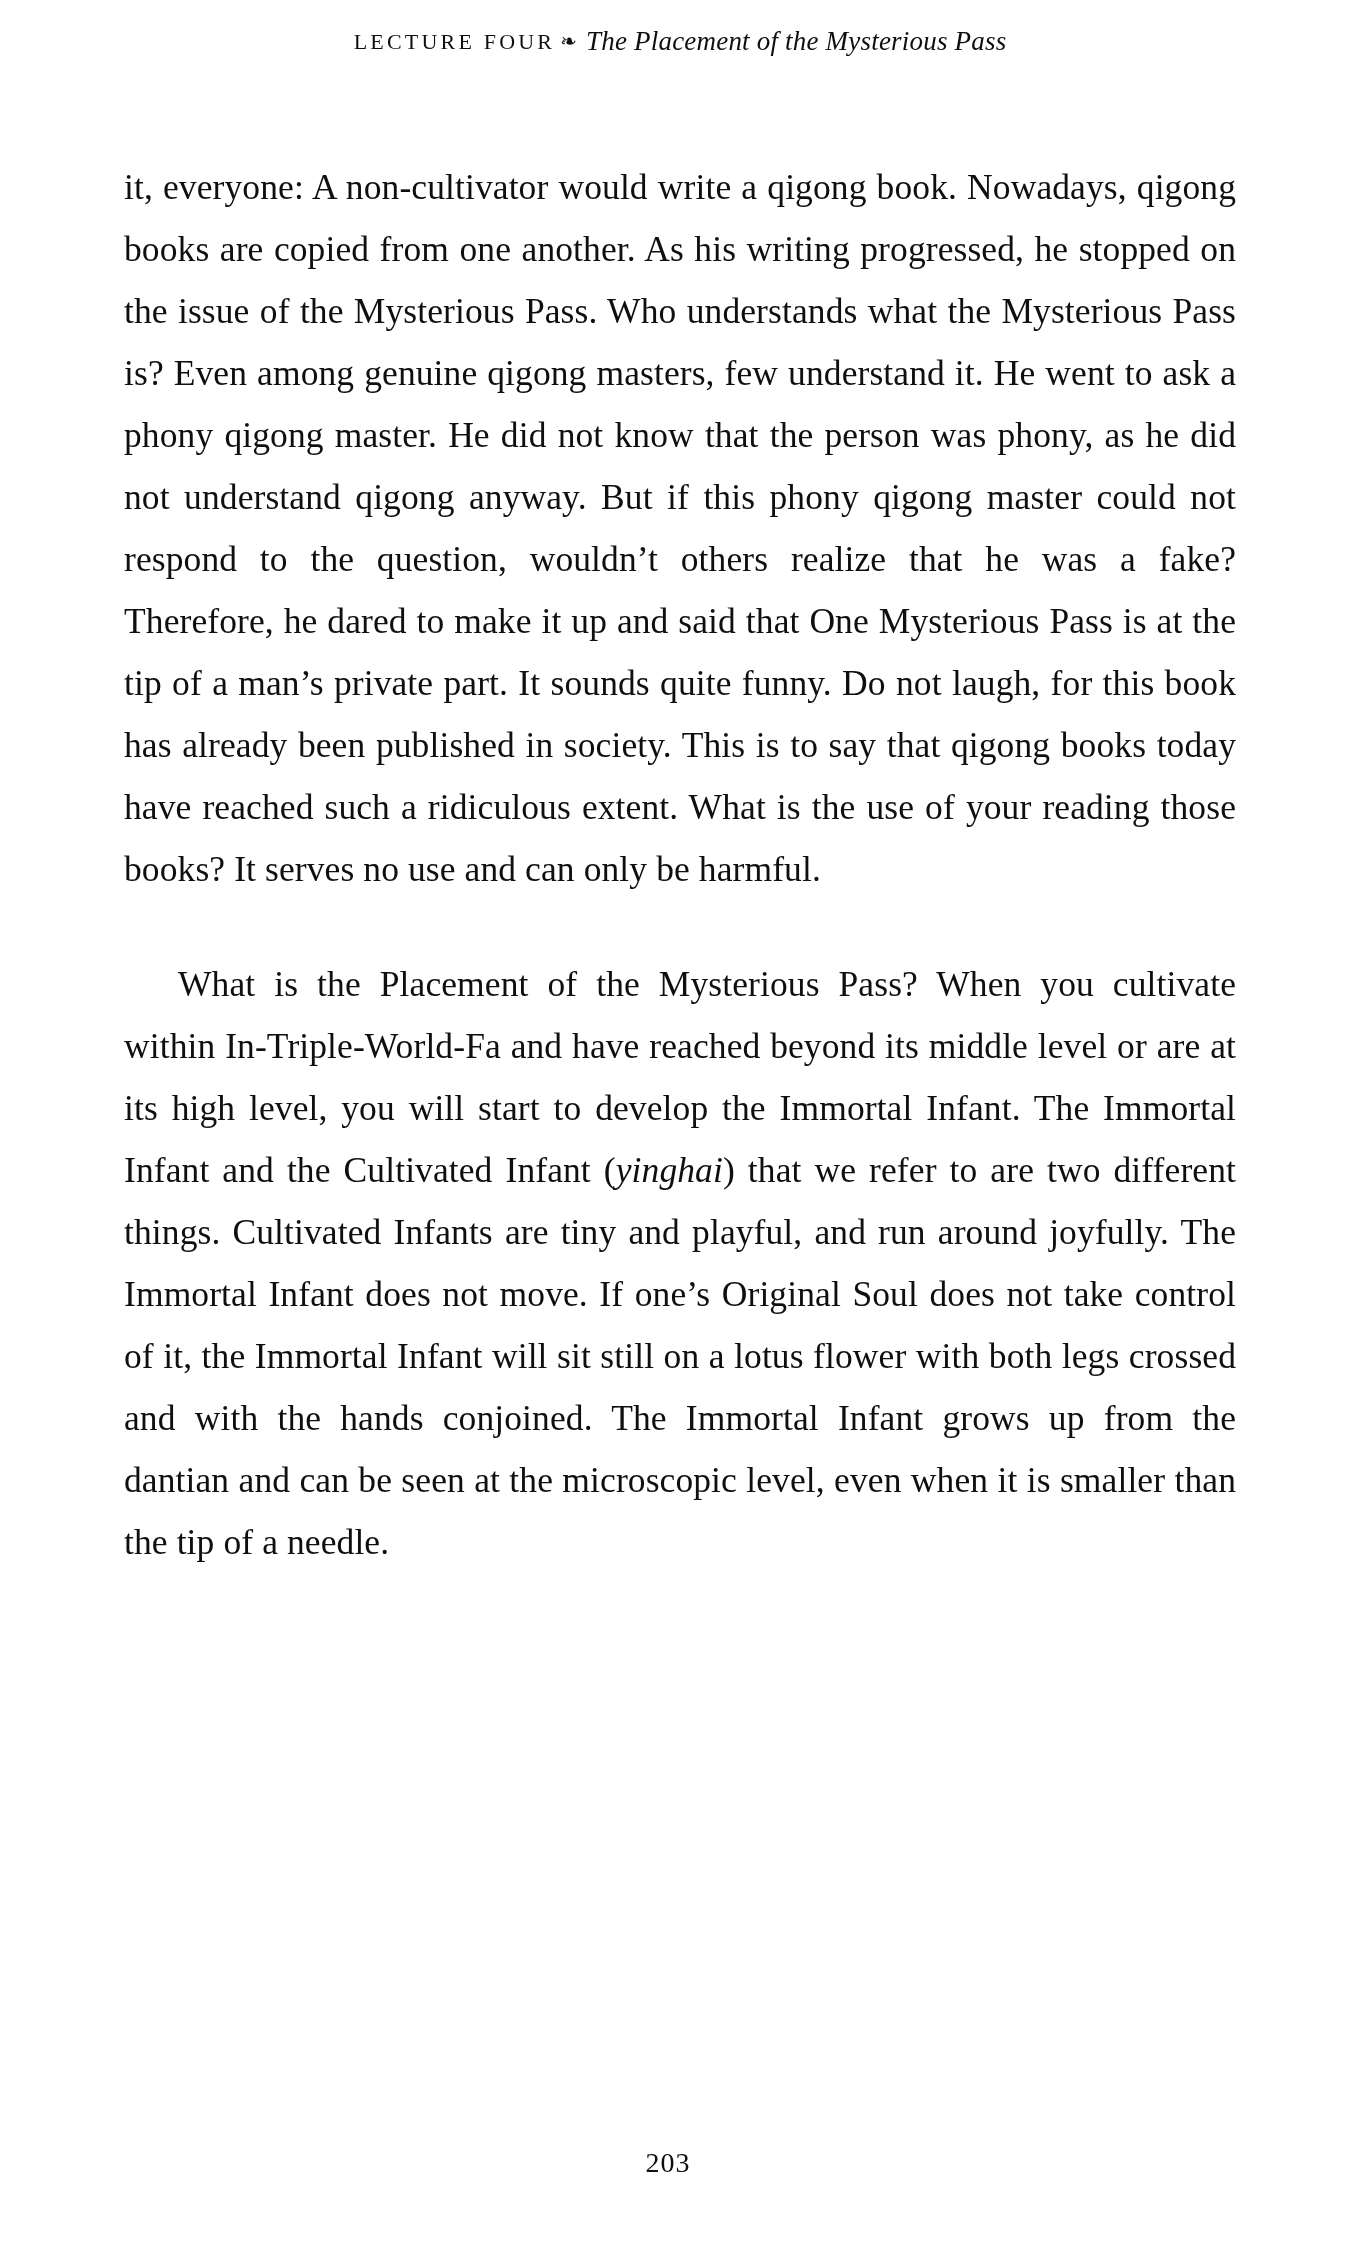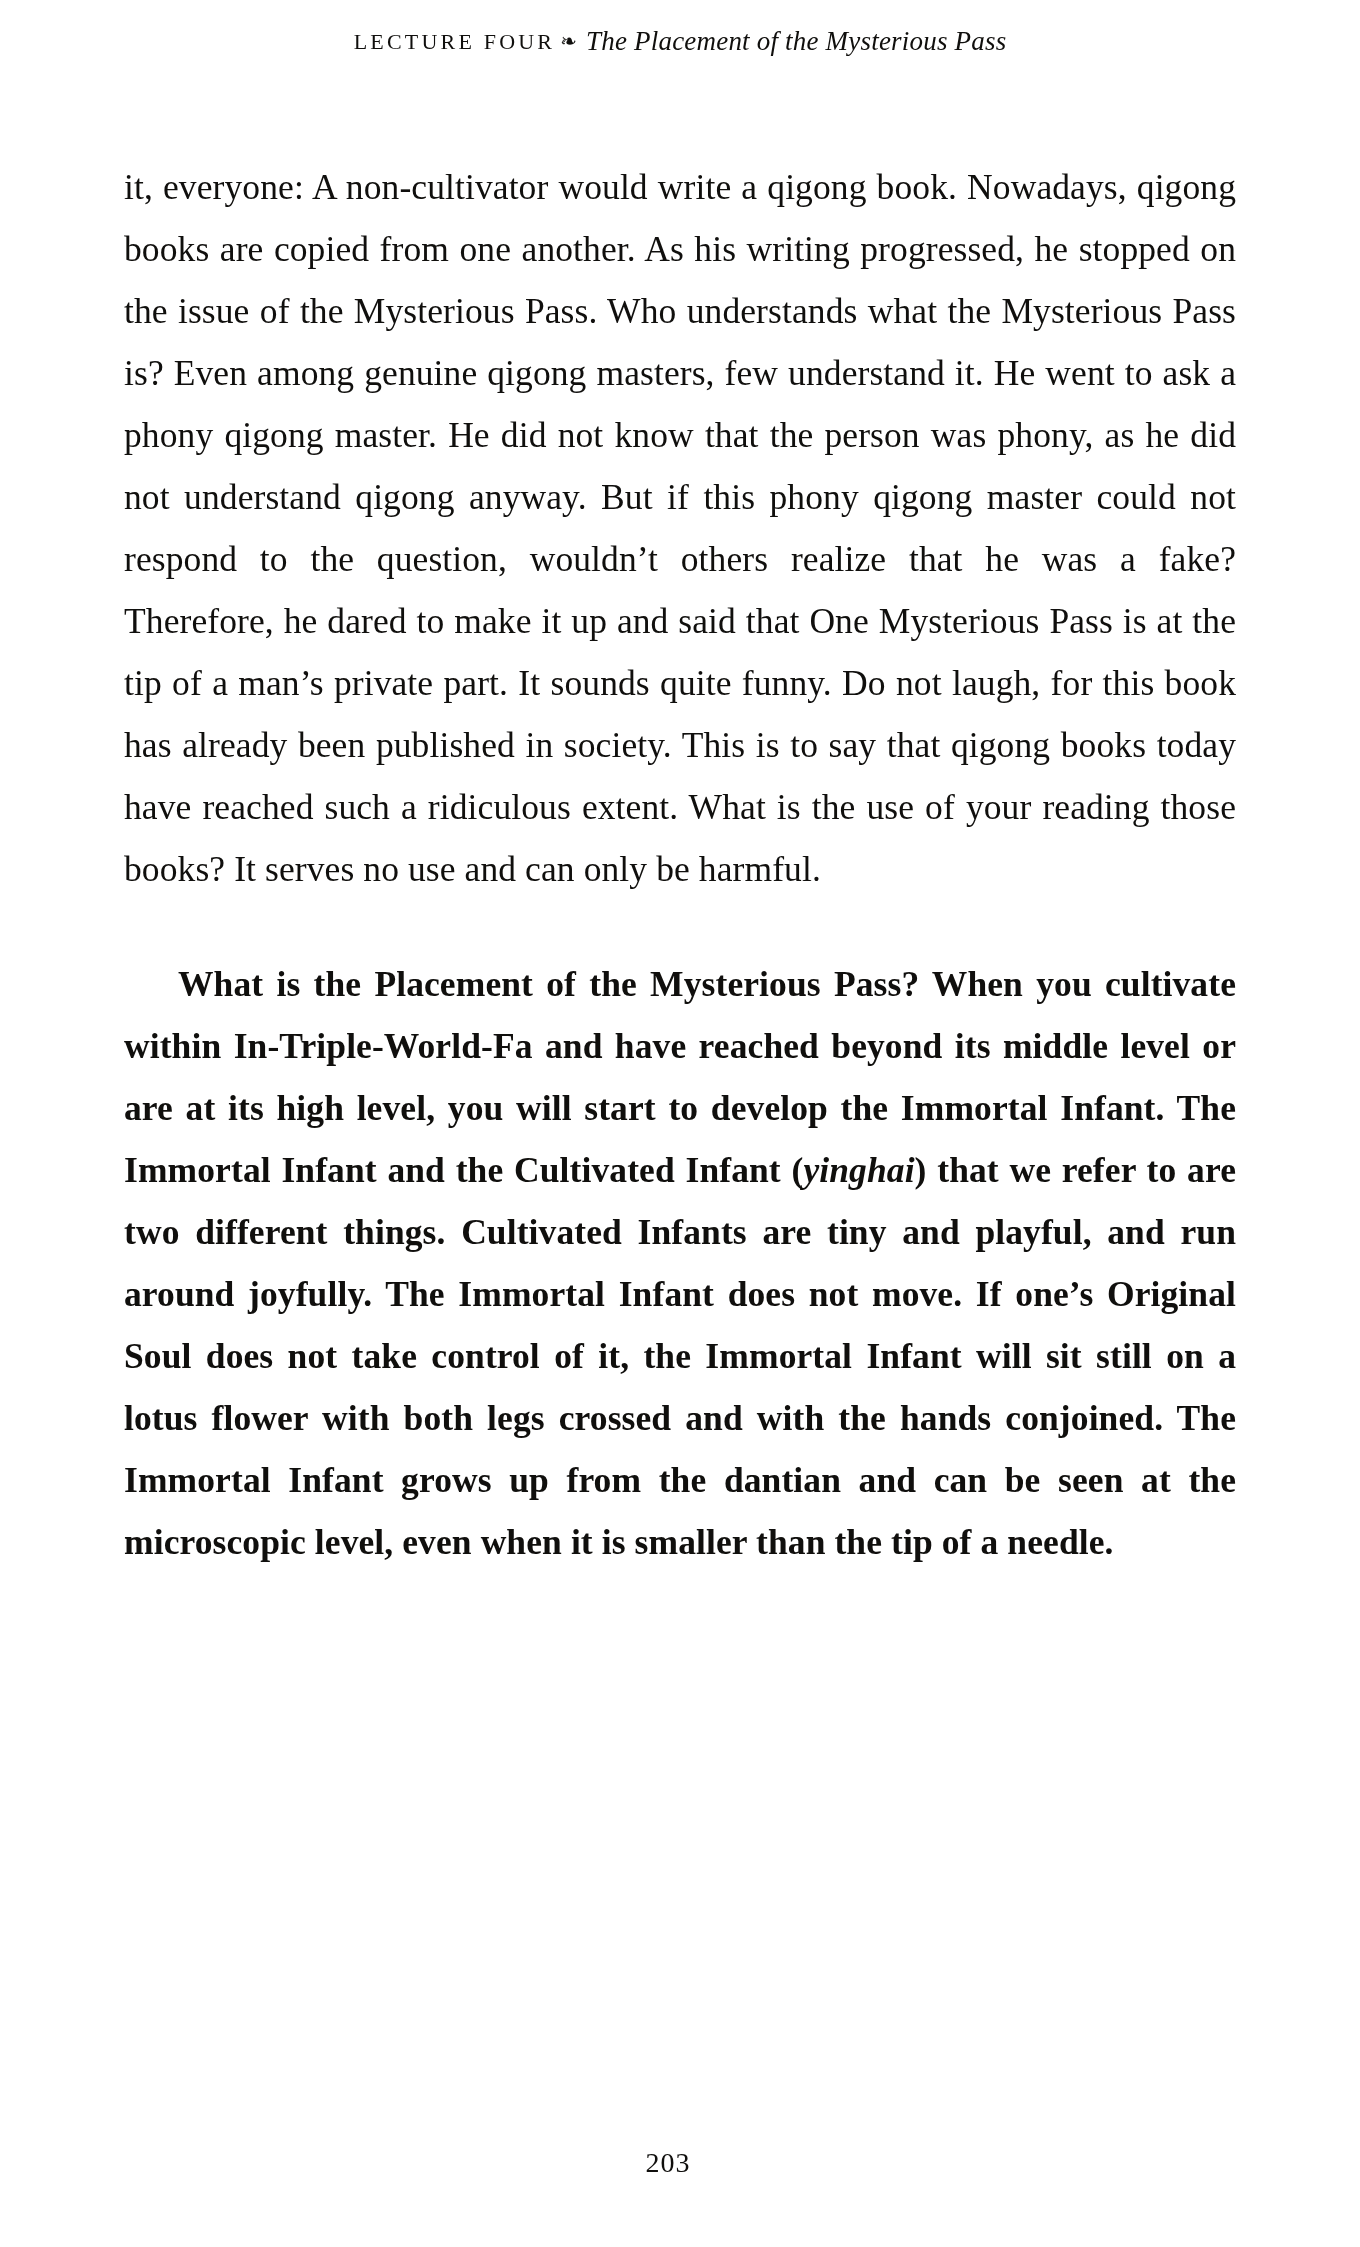--- a/index.html
+++ b/index.html
@@ -70,21 +70,20 @@
     text-justify: inter-word;
     color: #100f0d;
     letter-spacing: 0.1px;
     hyphens: none;
   }
   p.para + p.para {
     margin-top: 53px;
   }
   p.indent {
     text-indent: 54px;
-    font-weight: bold;
   }
   p.para em {
     font-style: italic;
   }
   
   .folio {
     position: absolute;
     bottom: 68px;
     left: 0;
     width: 1336px;

